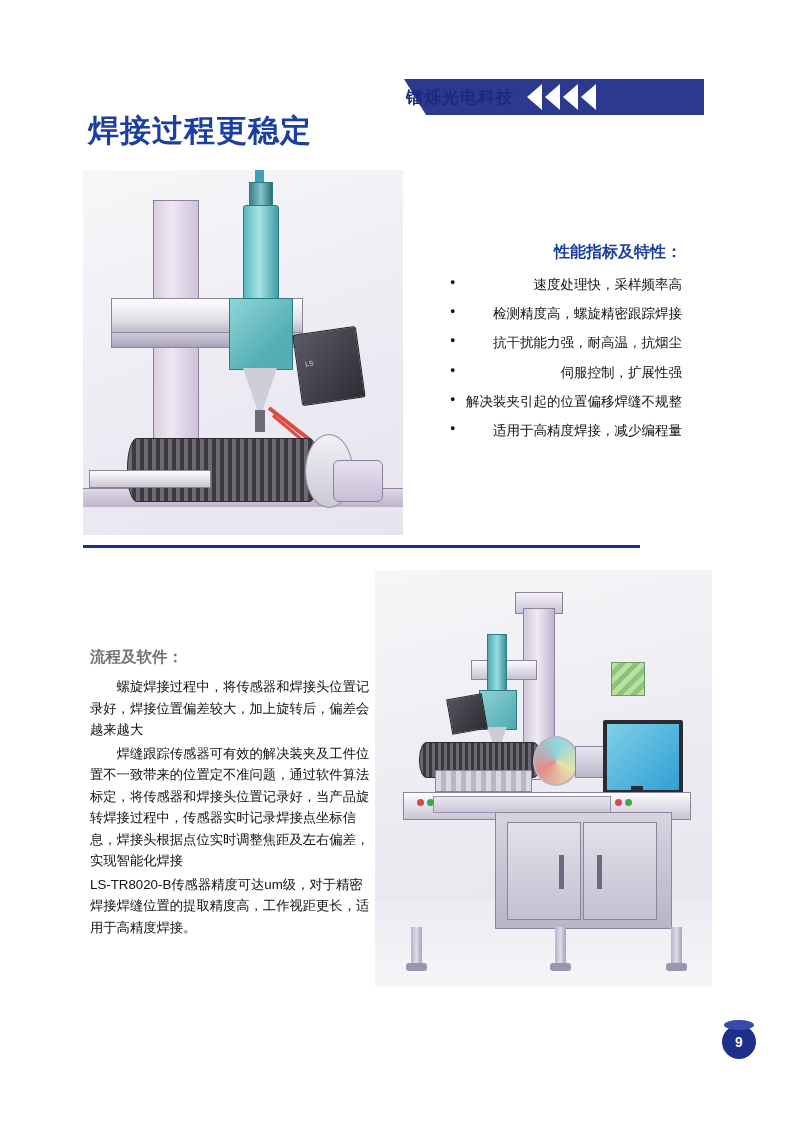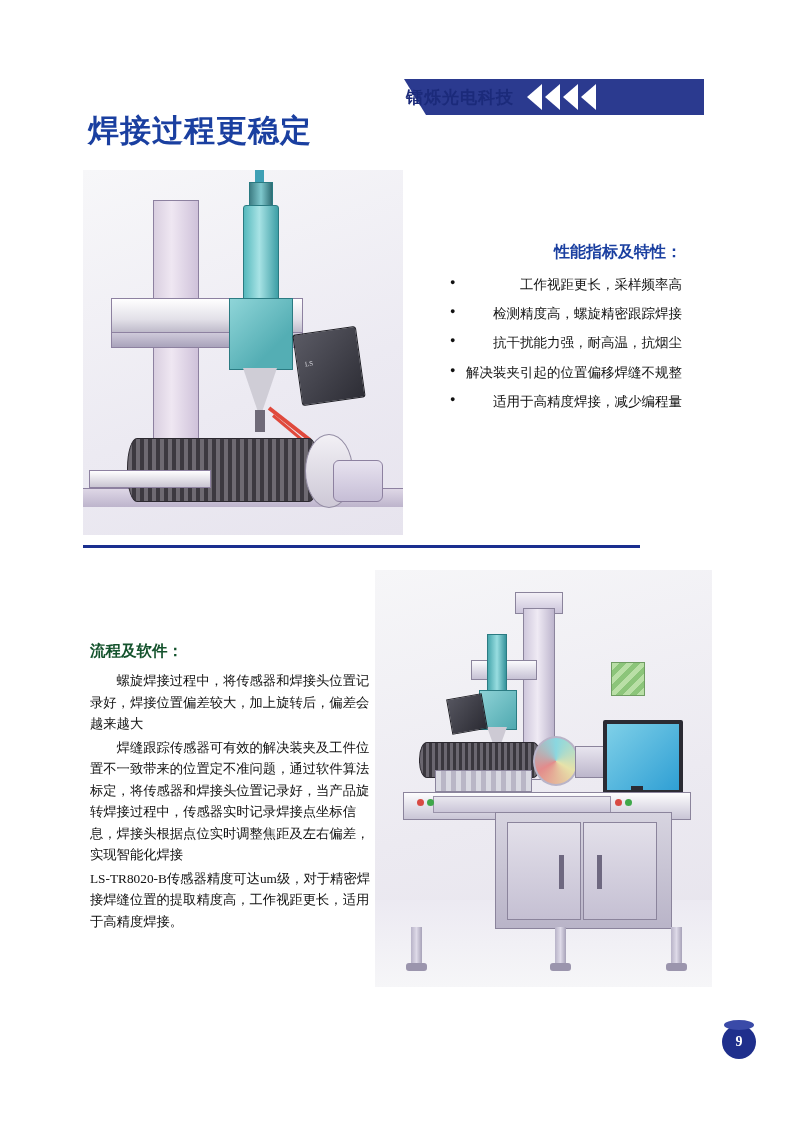--- a/index.html
+++ b/index.html
@@ -10,21 +10,20 @@
   body {
     font-family: "Liberation Sans", sans-serif;
   }
   .page {
     position: relative;
     width: 800px;
     height: 1132px;
     background: #ffffff;
     margin: 0 auto;
     overflow: hidden;
-    font-family: Liberation Serif, serif;
   }
 
   
   .header-band {
     position: absolute;
     top: 79px;
     left: 404px;
     width: 300px;
     height: 36px;
     background: #2b3a8f;
@@ -222,23 +221,23 @@
   }
 
   
   .process {
     position: absolute;
     top: 636px;
     left: 90px;
     width: 285px;
   }
   .process h3 {
-    margin: 5px 0 8px 0;
+    margin: 11px 0 8px 0;
     font-size: 15.5px;
-    color: #14532d;
+    color: #737373;
     font-weight: bold;
   }
   .process p {
     margin: 0 0 2px 0;
     font-size: 13.3px;
     line-height: 1.62;
     color: #111;
     text-indent: 2em;
   }
   .process p.noindent {
@@ -448,23 +447,24 @@
     <div class="t-beam2"></div>
     <div class="t-pipe"></div>
     <div class="t-pipe-cap"></div>
     <div class="t-rail"></div>
     <div class="t-wheel"></div>
   </div>
 
   <div class="features">
     <h3>性能指标及特性：</h3>
     <ul>
-      <li>工作视距更长，采样频率高</li>
+      <li>速度处理快，采样频率高</li>
       <li>检测精度高，螺旋精密跟踪焊接</li>
       <li>抗干扰能力强，耐高温，抗烟尘</li>
+      <li>伺服控制，扩展性强</li>
       <li>解决装夹引起的位置偏移焊缝不规整</li>
       <li>适用于高精度焊接，减少编程量</li>
     </ul>
   </div>
 
   <div class="divider"></div>
 
   <div class="process">
     <h3>流程及软件：</h3>
     <p>螺旋焊接过程中，将传感器和焊接头位置记录好，焊接位置偏差较大，加上旋转后，偏差会越来越大</p>

